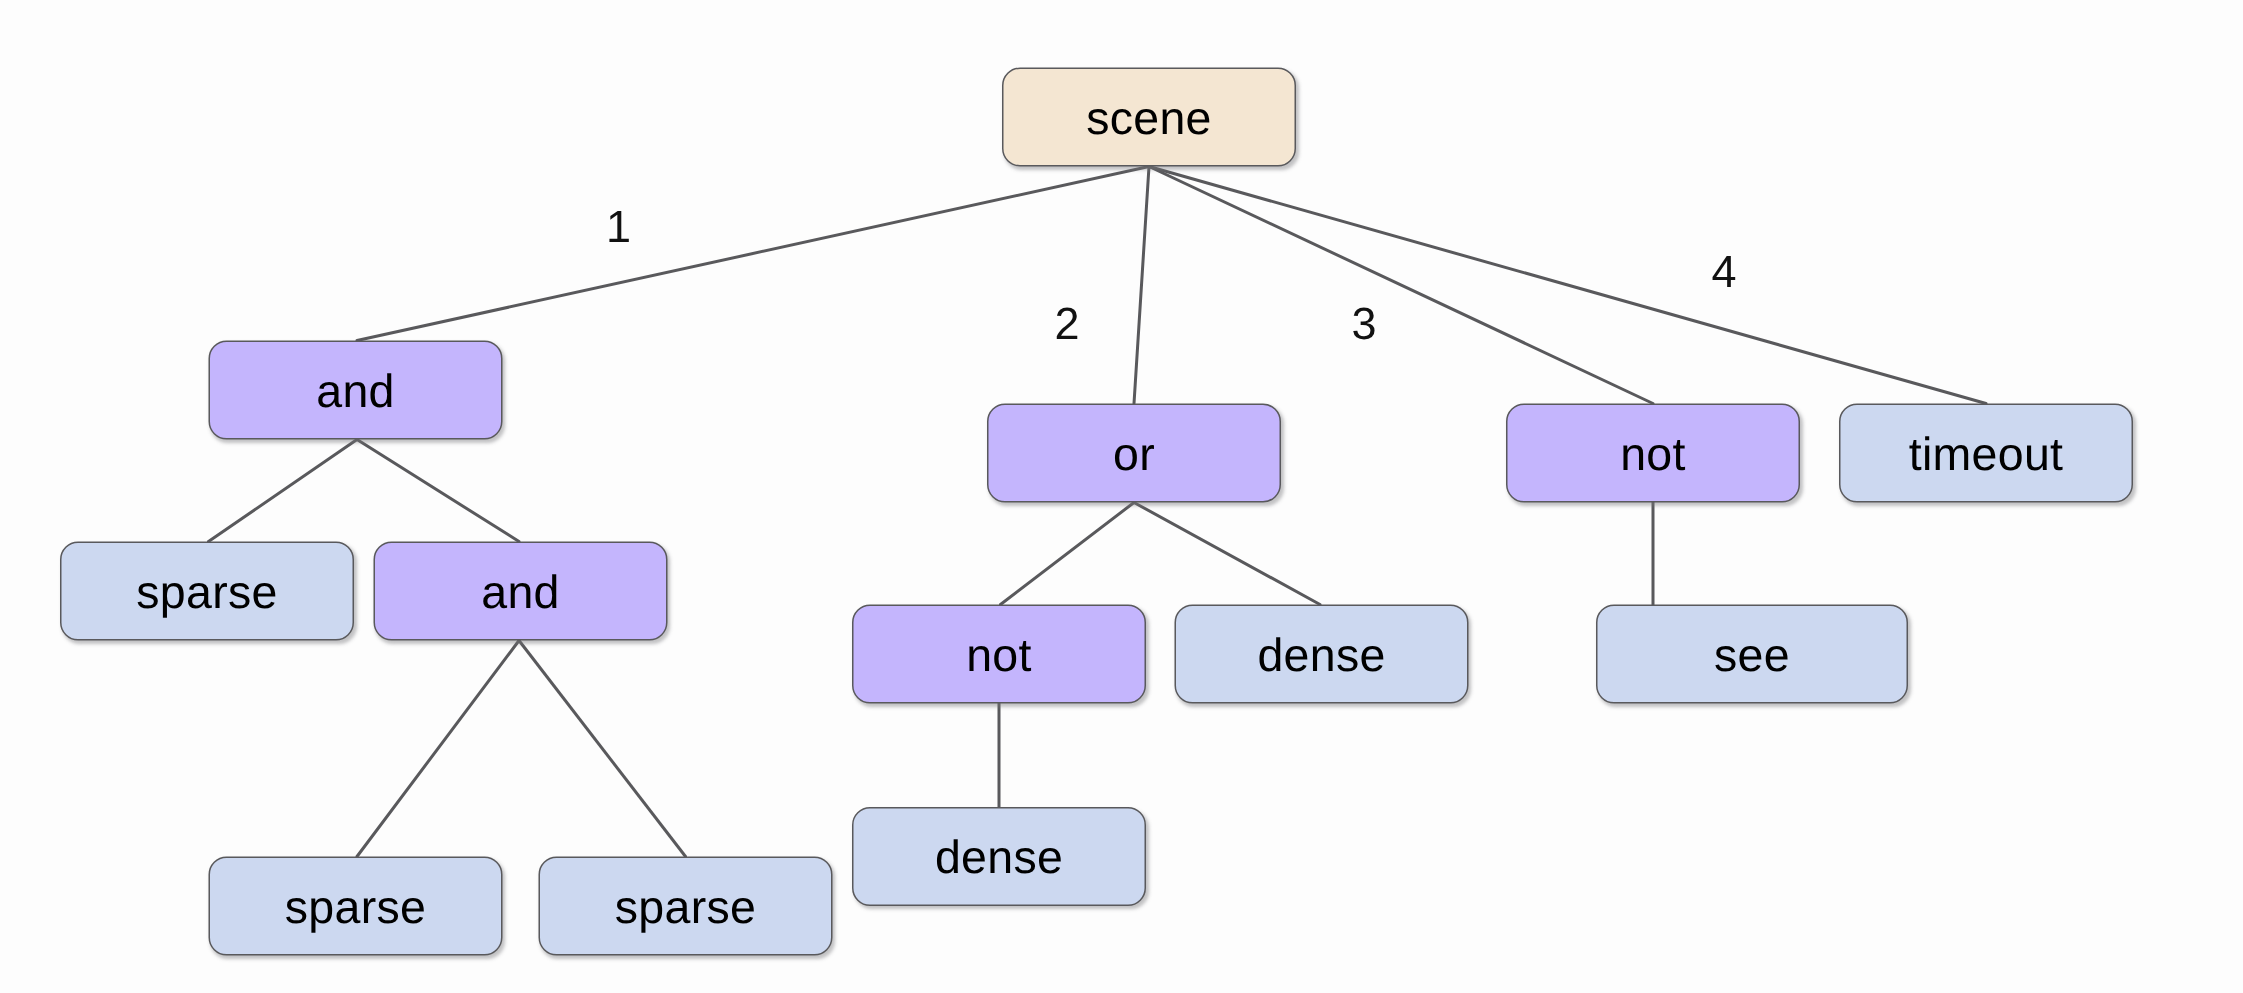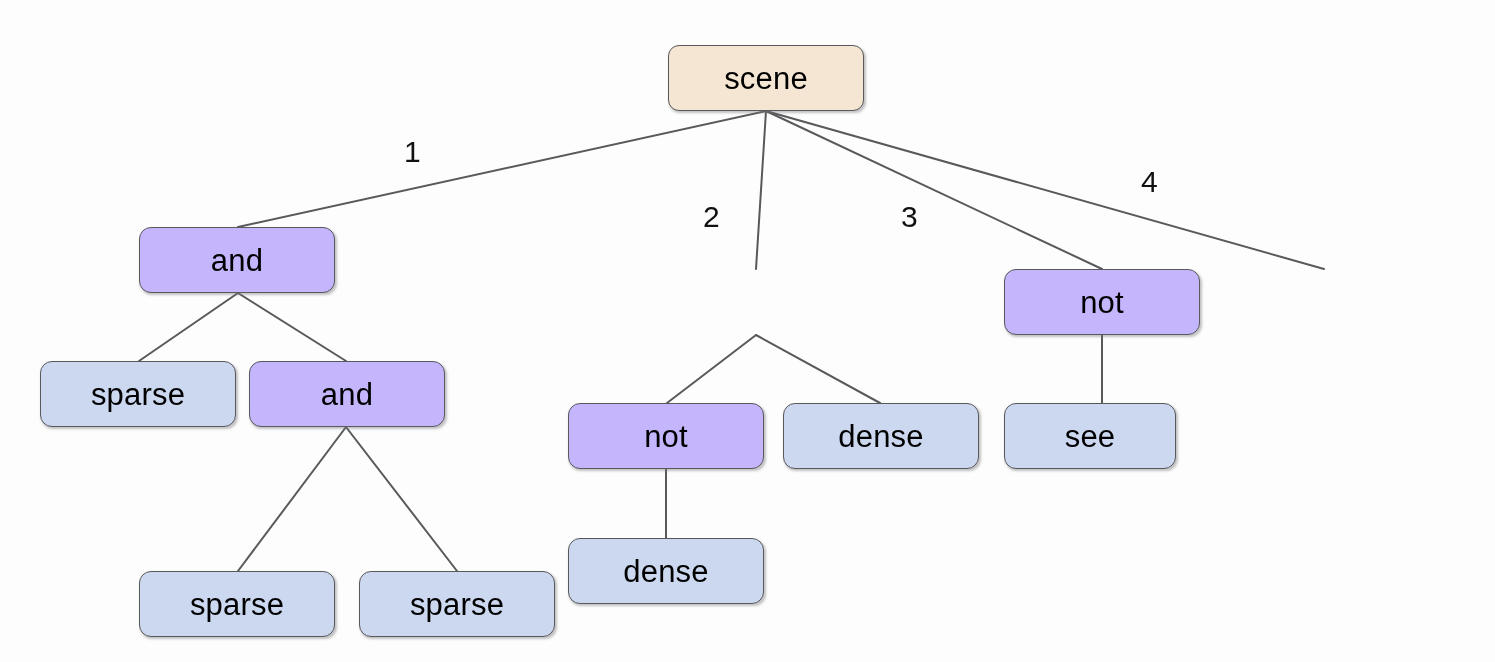--- a/index.html
+++ b/index.html
@@ -36,21 +36,21 @@
     align-items: center;
     justify-content: center;
     color: #000000;
     font-family: "Liberation Sans", sans-serif;
     font-size: 31px;
     line-height: 1;
     letter-spacing: 0.2px;
     box-shadow: 1.5px 2px 2.5px rgba(120,120,125,0.45);
     white-space: nowrap;
   }
-  .node-root   { background: #f4e6d2; border-radius: 11px; }
+  .node-root   { background: #f4e6d2; }
   .node-op     { background: #c4b5fd; }
   .node-leaf   { background: #ccd8f0; }
   .edge-label {
     position: absolute;
     color: #111111;
     font-family: "Liberation Sans", sans-serif;
     font-size: 30px;
     line-height: 1;
     white-space: nowrap;
   }
@@ -72,22 +72,24 @@
       <line x1="756" y1="335" x2="880" y2="403" stroke="#59595c" stroke-width="2" stroke-linecap="round"></line>
       <line x1="666" y1="469" x2="666" y2="538" stroke="#59595c" stroke-width="2" stroke-linecap="round"></line>
       <line x1="1102" y1="335" x2="1102" y2="403" stroke="#59595c" stroke-width="2" stroke-linecap="round"></line>
     </svg>
 <div class="node node-root" style="left: 668px; top: 45px; width: 196px; height: 66px;">scene</div>
     <div class="node node-op" style="left: 139px; top: 227px; width: 196px; height: 66px;">and</div>
     <div class="node node-leaf" style="left: 40px; top: 361px; width: 196px; height: 66px;">sparse</div>
     <div class="node node-op" style="left: 249px; top: 361px; width: 196px; height: 66px;">and</div>
     <div class="node node-leaf" style="left: 139px; top: 571px; width: 196px; height: 66px;">sparse</div>
     <div class="node node-leaf" style="left: 359px; top: 571px; width: 196px; height: 66px;">sparse</div>
+    <div class="node node-op" style="left: 658px; top: 269px; width: 196px; height: 66px;">or</div>
     <div class="node node-op" style="left: 568px; top: 403px; width: 196px; height: 66px;">not</div>
     <div class="node node-leaf" style="left: 783px; top: 403px; width: 196px; height: 66px;">dense</div>
     <div class="node node-leaf" style="left: 568px; top: 538px; width: 196px; height: 66px;">dense</div>
     <div class="node node-op" style="left: 1004px; top: 269px; width: 196px; height: 66px;">not</div>
-    <div class="node node-leaf" style="left: 1004px; top: 403px; width: 172px; height: 66px;">see</div>
+    <div class="node node-leaf" style="left: 1064px; top: 403px; width: 208px; height: 66px;">see</div>
+    <div class="node node-leaf" style="left: 1226px; top: 269px; width: 196px; height: 66px;">timeout</div>
     <div class="edge-label" style="left: 404px; top: 137px;">1</div>
     <div class="edge-label" style="left: 703px; top: 202px;">2</div>
     <div class="edge-label" style="left: 901px; top: 202px;">3</div>
     <div class="edge-label" style="left: 1141px; top: 167px;">4</div>
   </div>
 
 </body></html>

